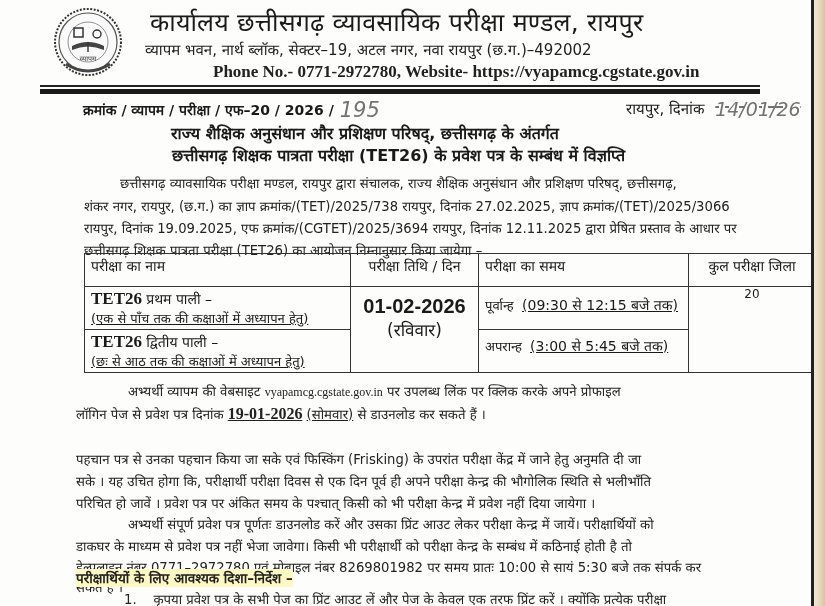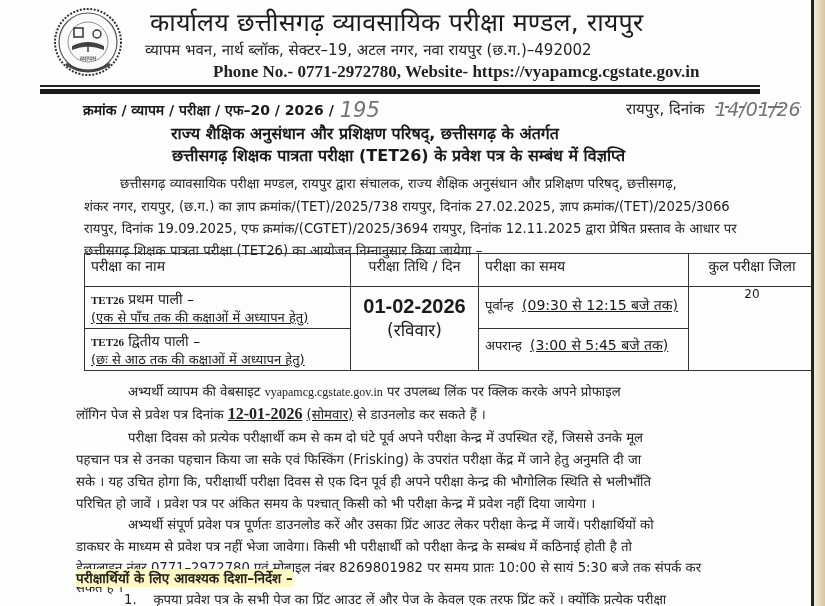--- a/index.html
+++ b/index.html
@@ -62,21 +62,21 @@
     position: absolute; left: 52px; top: 253px; border-collapse: collapse;
     font-size: 13px;
     margin-left: 32px;
   }
   table.sched td { border: 1px solid #333; vertical-align: top; padding: 2px 6px; }
   .th { height: 28px; font-size: 14px; }
   .c1 { width: 253px; }
   .c2 { width: 115px; text-align: center; }
   .c3 { width: 197px; }
   .c4 { width: 114px; text-align: center; }
-  .tet { font-family: "Liberation Serif", serif; font-weight: bold; font-size: 11px; }
+  .tet { font-family: "Liberation Serif", serif; font-weight: bold; font-size: 17px; }
   .shift { font-size: 14px; }
   .sub { font-size: 13px; }
   .date-big { font-family: Liberation Sans, sans-serif; font-weight: bold; font-size: 20px; display: block; margin-top: 6px; }
   .day { font-size: 17px; display: block; }
   .time-cell { font-size: 13px; }
   .ul { text-decoration: underline; }
   .bold-ser { font-family: "Liberation Serif", serif; font-weight: bold; font-size: 16px; }
   .ser { font-family: "Liberation Serif", serif; font-size: 12px; }
 </style>
 </head>
@@ -159,26 +159,25 @@
   </tbody>
     </table>
 
   <div class="para" style="left:128px; top:382px;">
     <span>अभ्यर्थी व्यापम की वेबसाइट</span>
     <span class="ser">vyapamcg.cgstate.gov.in</span>
     <span>पर उपलब्ध लिंक पर क्लिक करके अपने प्रोफाइल</span>
   </div>
   <div class="para" style="left:76px; top:405px;">
     <span>लॉगिन पेज से प्रवेश पत्र दिनांक</span>
-    <span class="bold-ser ul">12-01-2026</span>
+    <span class="bold-ser ul">19-01-2026</span>
     <span class="ul">(सोमवार)</span>
     <span>से डाउनलोड कर सकते हैं ।</span>
   </div>
 
-  <div class="para" style="left:128px; top:428px;">परीक्षा दिवस को प्रत्येक परीक्षार्थी कम से कम दो घंटे पूर्व अपने परीक्षा केन्द्र में उपस्थित रहें, जिससे उनके मूल</div>
   <div class="para" style="left:76px; top:450px;">पहचान पत्र से उनका पहचान किया जा सके एवं फिस्किंग (Frisking) के उपरांत परीक्षा केंद्र में जाने हेतु अनुमति दी जा</div>
   <div class="para" style="left:76px; top:472px;">सके । यह उचित होगा कि, परीक्षार्थी परीक्षा दिवस से एक दिन पूर्व ही अपने परीक्षा केन्द्र की भौगोलिक स्थिति से भलीभाँति</div>
   <div class="para" style="left:128px; top:515px;">अभ्यर्थी संपूर्ण प्रवेश पत्र पूर्णतः डाउनलोड करें और उसका प्रिंट आउट लेकर परीक्षा केन्द्र में जायें। परीक्षार्थियों को</div>
 
   <div class="para" style="left:76px; top:494px;">परिचित हो जावें । प्रवेश पत्र पर अंकित समय के पश्चात् किसी को भी परीक्षा केन्द्र में प्रवेश नहीं दिया जायेगा ।</div>
   <div class="para" style="left:76px; top:537px;">डाकघर के माध्यम से प्रवेश पत्र नहीं भेजा जावेगा। किसी भी परीक्षार्थी को परीक्षा केन्द्र के सम्बंध में कठिनाई होती है तो</div>
   <div class="para" style="left:76px; top:558px;">हेल्पलाइन नंबर 0771–2972780 एवं मोबाइल नंबर 8269801982 पर समय प्रातः 10:00 से सायं 5:30 बजे तक संपर्क कर</div>
   <div class="para" style="left:76px; top:578px;">सकते हैं ।</div>
 
   <div class="para" style="left:76px; top:569px; font-weight:bold; font-size:13.5px; background:#fef9c3;">परीक्षार्थियों के लिए आवश्यक दिशा–निर्देश –</div>

